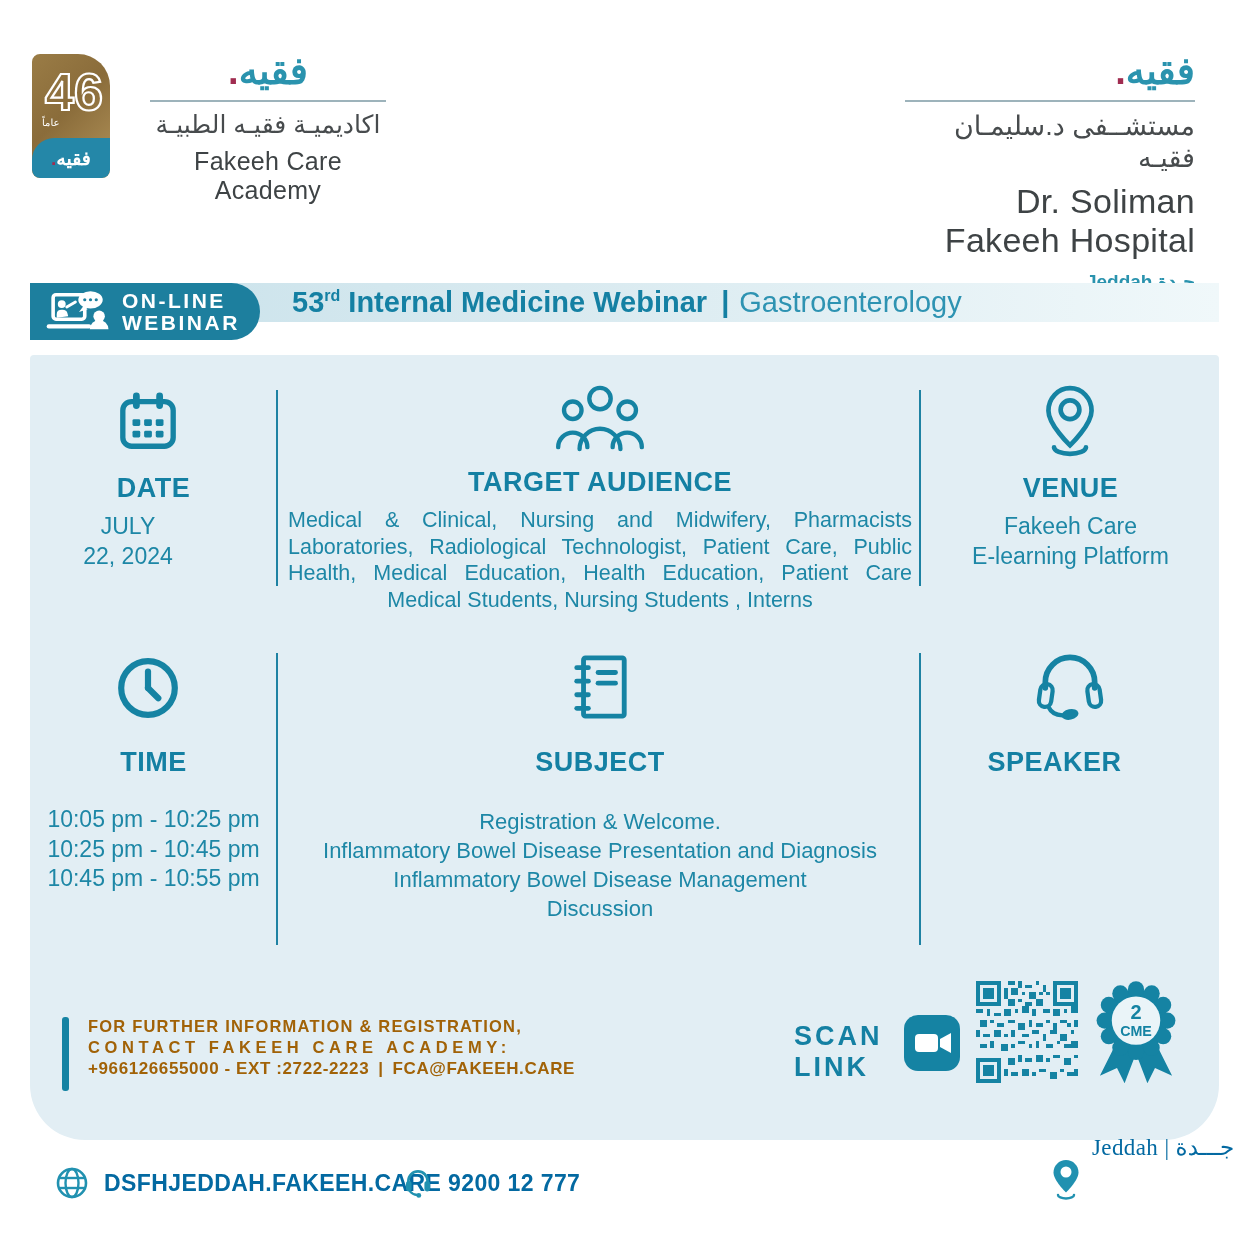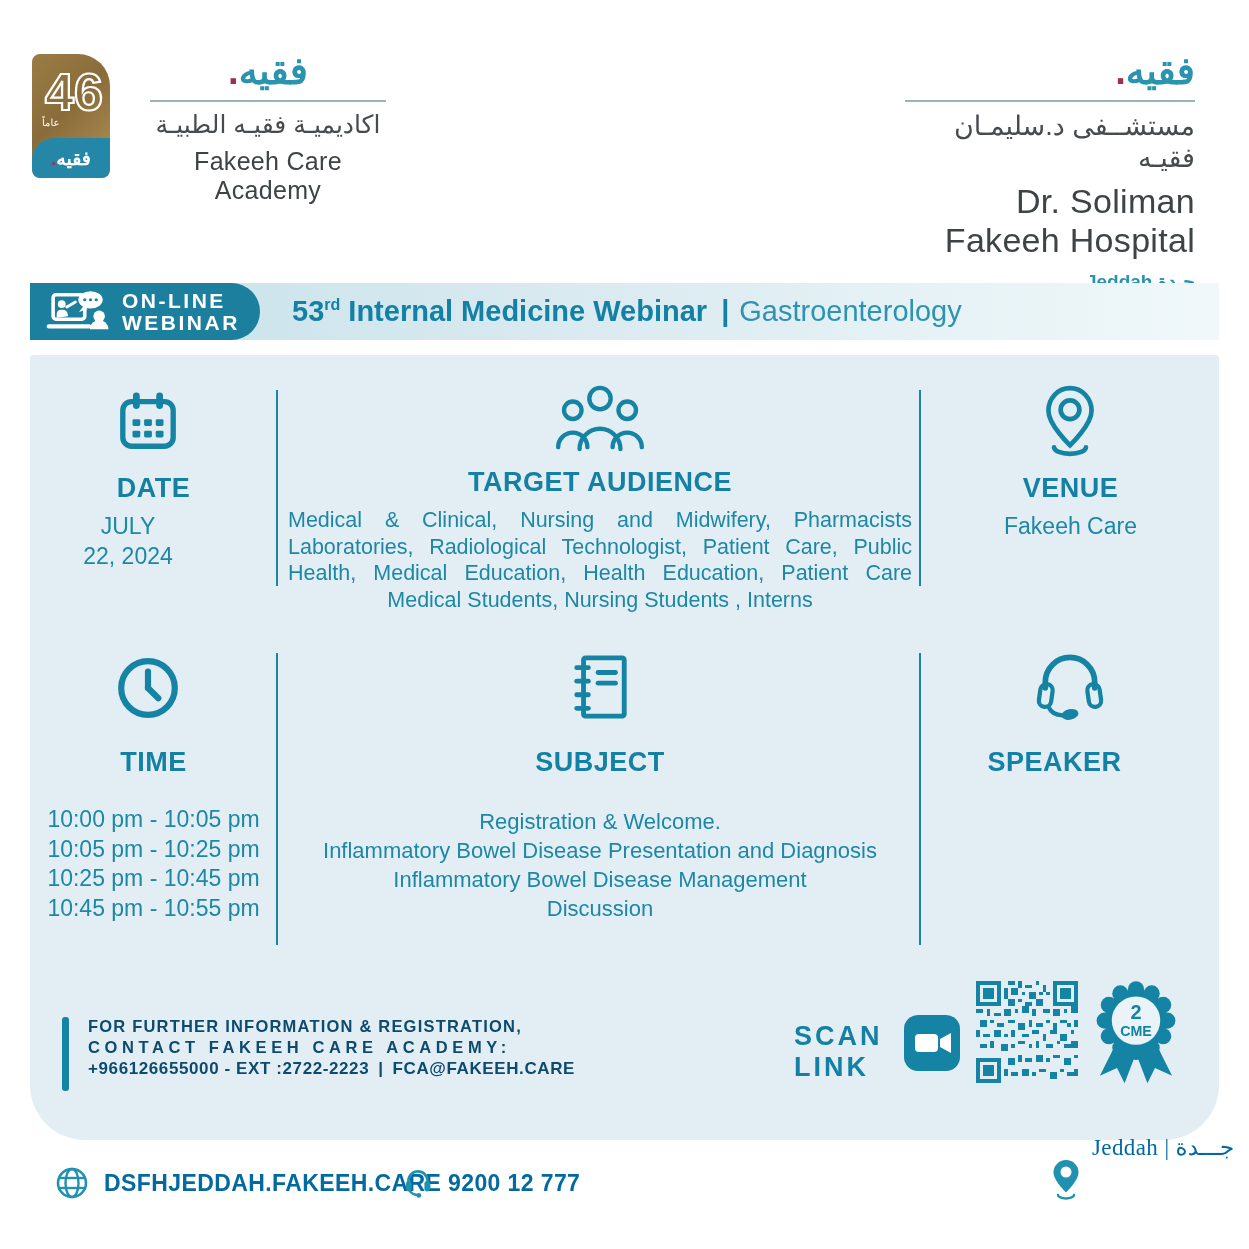--- a/index.html
+++ b/index.html
@@ -12,42 +12,42 @@
   .badge-bottom{position:absolute;left:0;bottom:0;width:100%;height:40px;background:#2487a8;
                 border-radius:22px 0 8px 8px;display:flex;align-items:center;justify-content:center;
                 color:#fff;font-weight:bold;font-size:19px;}
   .logo-word{font-weight:bold;font-size:38px;color:#2a93ae;direction:rtl;line-height:1;}
   .logo-dot{color:#a02c50;}
   .logo-divider{border:none;border-top:2px solid #9db3bb;margin:10px 0 8px 0;}
   .ar-name{font-size:25px;color:#474b4d;}
   .en-name{font-size:25px;color:#3e4345;margin-top:8px;letter-spacing:0.3px;}
   .city-line{font-size:19px;color:#2a93ae;font-weight:bold;margin-top:10px;}
   
-  .band{left:30px;top:283px;width:1189px;height:57px;
+  .band{left:30px;top:283px;width:1189px;height:39px;
         background:linear-gradient(90deg,#c7e1ea 0%,#d9eaf0 45%,#f0f8fa 100%);
         display:flex;align-items:center;}
   .pill{position:absolute;left:0;top:0;width:230px;height:57px;background:#1d7f9e;
         border-radius:0 29px 29px 0;display:flex;align-items:center;padding-left:16px;box-sizing:border-box;gap:10px;}
   .pill-text{color:#fff;font-weight:bold;font-size:21px;letter-spacing:2.5px;line-height:1.02;}
   .title-wrap{margin-left:262px;font-size:29px;color:#1480a3;white-space:nowrap;}
   .title-bold{font-weight:bold;}
   .title-bold sup{font-size:16px;}
   .title-sep{font-weight:bold;margin:0 10px 0 14px;}
   .title-light{color:#2e93b2;}
   
   .panel{left:30px;top:355px;width:1189px;height:785px;background:#e2eef4;border-radius:4px 4px 55px 55px;}
   .sec-label{font-weight:bold;font-size:27px;color:#1480a3;text-align:center;letter-spacing:0.5px;}
   .sec-text{font-size:23px;color:#1d87a6;text-align:center;line-height:30px;}
   .vdiv{position:absolute;width:2px;background:#1e82a3;}
   .ta-par{font-size:21.5px;color:#1d87a6;line-height:26.5px;text-align:justify;text-align-last:center;}
   .subj{font-size:22px;color:#1d87a6;text-align:center;line-height:29px;}
   .slot{font-size:23px;color:#1d87a6;text-align:center;line-height:29.5px;}
   
   .cbar{width:7px;height:74px;background:#1583a3;border-radius:3px;}
-  .cline{color:#0c4a6e;font-weight:bold;font-size:16.5px;letter-spacing:1.2px;line-height:21px;}
+  .cline{color:#a16207;font-weight:bold;font-size:16.5px;letter-spacing:1.2px;line-height:21px;}
   .cline2{letter-spacing:4.6px;}
   .cline3{font-size:17px;letter-spacing:0.6px;}
   .csep{margin:0 9px;font-weight:bold;}
   .scan-text{color:#1480a3;font-weight:bold;font-size:27px;letter-spacing:3px;line-height:1.15;}
   
   .foot-text{font-size:23px;color:#0369a1;font-weight:600;letter-spacing:0.4px;}
   svg{display:block;}
 </style>
 </head>
 <body>
@@ -148,32 +148,32 @@
     <div class="abs" style="left:1010px;top:28px;">
       <svg width="60" height="76" viewBox="0 0 64 80">
         <path d="M32,5 C19,5 9,16 9,29 c0,15 23,37 23,37 s23,-22 23,-37 C55,16 45,5 32,5 Z" fill="none" stroke="#1583a3" stroke-width="5"></path>
         <circle cx="32" cy="28" r="10" fill="none" stroke="#1583a3" stroke-width="5"></circle>
         <path d="M15,68 a17,7 0 0 0 34,0" fill="none" stroke="#1583a3" stroke-width="5" stroke-linecap="round"></path>
       </svg>
     </div>
     <div class="abs sec-label" style="left:892px;top:118px;width:297px;">VENUE</div>
     <div class="abs sec-text" style="left:892px;top:156px;width:297px;">
       <div>Fakeeh Care</div>
+      <div>E-learning Platform</div>
     </div>
 
     <div class="abs" style="left:85px;top:300px;">
       <svg width="66" height="66" viewBox="0 0 64 64">
         <circle cx="32" cy="32" r="26" fill="none" stroke="#1583a3" stroke-width="6"></circle>
         <line x1="32" y1="32" x2="32" y2="16" stroke="#1583a3" stroke-width="6" stroke-linecap="round"></line>
         <line x1="32" y1="32" x2="42" y2="42" stroke="#1583a3" stroke-width="6" stroke-linecap="round"></line>
       </svg>
     </div>
     <div class="abs sec-label" style="left:0;top:392px;width:247px;">TIME</div>
     <div class="abs" style="left:0;top:450px;width:247px;">
-      <div class="slot">10:00 pm - 10:05 pm</div>
       <div class="slot">10:05 pm - 10:25 pm</div>
       <div class="slot">10:25 pm - 10:45 pm</div>
       <div class="slot">10:45 pm - 10:55 pm</div>
     </div>
 
     <div class="abs" style="left:539px;top:296px;">
       <svg width="62" height="72" viewBox="0 0 64 74">
         <rect x="15" y="7" width="42" height="60" rx="2" fill="none" stroke="#1583a3" stroke-width="5"></rect>
         <line x1="8" y1="17" x2="20" y2="17" stroke="#1583a3" stroke-width="5" stroke-linecap="round"></line>
         <line x1="8" y1="31" x2="20" y2="31" stroke="#1583a3" stroke-width="5" stroke-linecap="round"></line>

